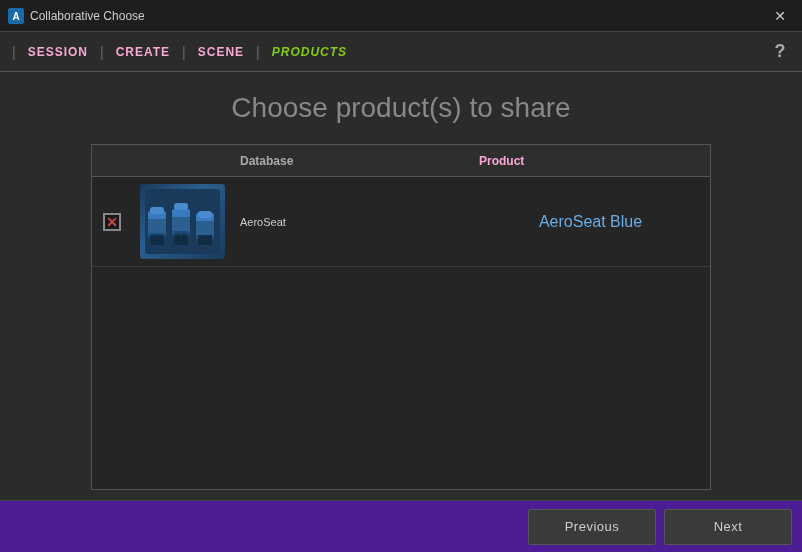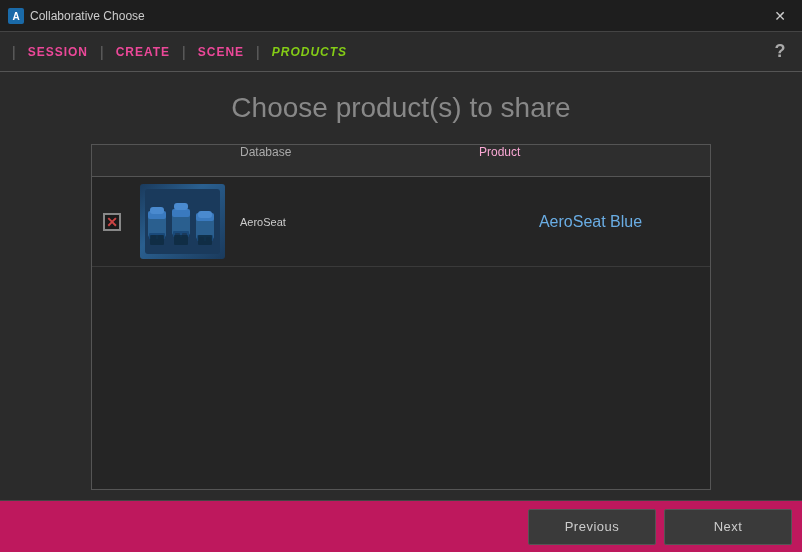--- a/index.html
+++ b/index.html
@@ -79,21 +79,21 @@
 
     .nav-separator {
       color: #666;
       font-size: 14px;
       padding: 0 4px;
     }
 
     .nav-item {
       font-size: 12px;
       font-weight: 600;
-      color: #ec4899;
+      color: #f9a8d4;
       letter-spacing: 1px;
       padding: 0 8px;
       cursor: pointer;
       text-transform: uppercase;
     }
 
     .nav-item.active {
       color: #84cc16;
       font-style: italic;
     }
@@ -139,21 +139,23 @@
       display: flex;
       flex-direction: column;
       overflow: hidden;
     }
 
     #table-header {
       display: flex;
       background: #2e2e2e;
       border-bottom: 1px solid #555;
       height: 32px;
-      flex-shrink: 0;
+      align-items: center;
+      flex-shrink: 0;
+      font-weight: bold;
     }
 
     .col-checkbox {
       width: 40px;
       flex-shrink: 0;
     }
 
     .col-thumbnail {
       width: 100px;
       flex-shrink: 0;
@@ -246,21 +248,21 @@
       flex: 1;
       padding: 0 8px;
       font-size: 16px;
       color: #6aade4;
       text-align: center;
     }
 
     
     #footer {
       height: 52px;
-      background: #be185d;
+      background: #4c1d95;
       display: flex;
       align-items: center;
       justify-content: flex-end;
       padding: 0 10px;
       gap: 8px;
       border-top: 1px solid #444;
       flex-shrink: 0;
     }
 
     .footer-btn {

